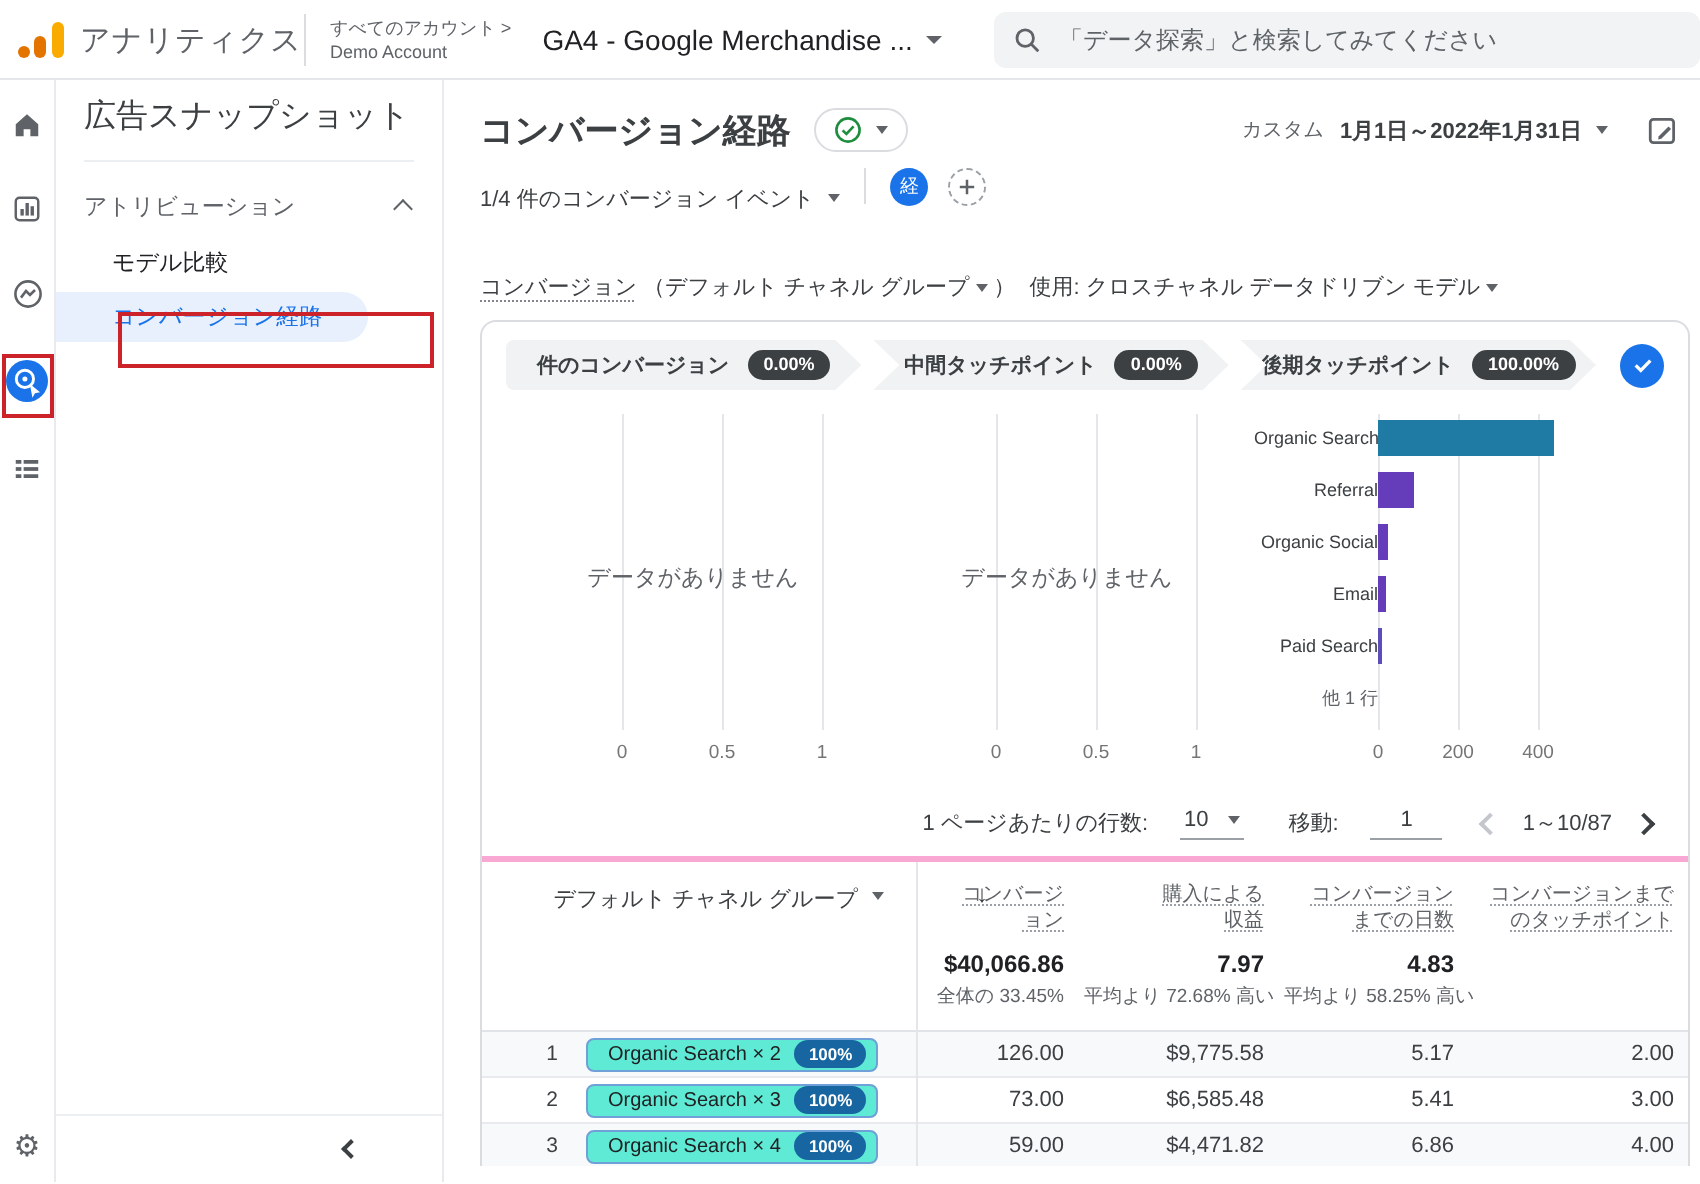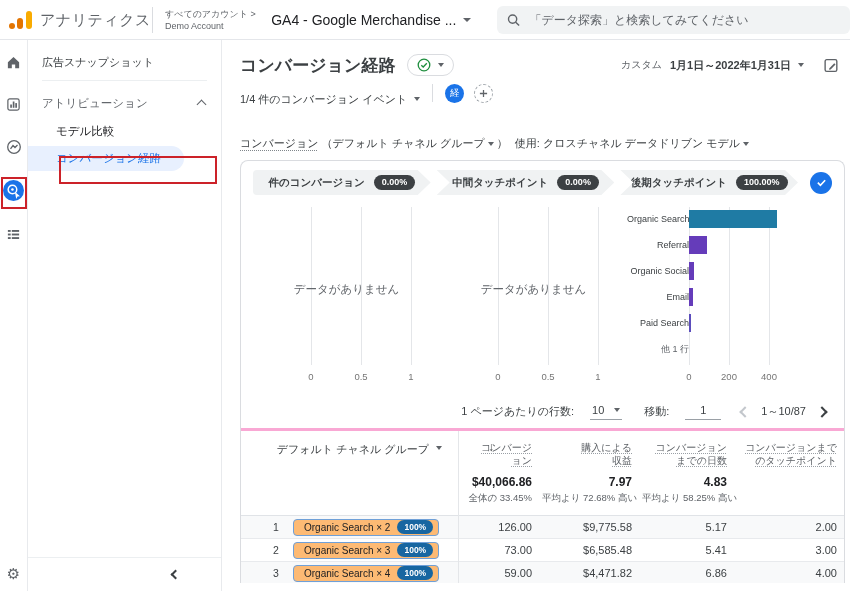--- a/index.html
+++ b/index.html
@@ -29,21 +29,21 @@
   
   .shell { display:flex; height:551px; }
 
   .rail { width:28px; flex:none; border-right:1px solid #e8eaed; display:flex; flex-direction:column; align-items:center; padding-top:14px; gap:25px; position:relative; }
   .rail-icon { width:17px; height:17px; display:flex; align-items:center; justify-content:center; }
   .rail-icon svg { display:block; }
   .ads-wrap { position:relative; width:21px; height:21px; }
   .gear { position:absolute; bottom:10px; left:0; right:0; text-align:center; font-size:15px; color:#5f6368; line-height:1; }
 
   .sidebar { width:194px; flex:none; border-right:1px solid #e8eaed; position:relative; padding-top:8px; }
-  .snap { height:28px; display:flex; align-items:center; padding-left:14px; font-size:11px; color:#3c4043; }
+  .snap { height:28px; display:flex; align-items:flex-start; padding-left:14px; font-size:16px; color:#3c4043; }
   .snap-divider { height:1px; background:#eceff1; margin:4px 14px 8px 14px; }
   .side-section { height:28px; display:flex; align-items:center; justify-content:space-between; padding:0 16px 0 14px; font-size:11.5px; color:#5f6368; }
   .side-item { height:25px; display:flex; align-items:center; padding-left:28px; font-size:11.5px; color:#202124; margin-top:2px; }
   .side-item.selected { background:#e8f0fe; color:#1a73e8; border-radius:0 16px 16px 0; width:156px; }
   .sidebar-footer { position:absolute; bottom:0; left:0; width:100%; height:34px; border-top:1px solid #eceff1; display:flex; align-items:center; justify-content:flex-end; padding-right:42px; }
   .chev { display:inline-block; width:7px; height:7px; border-left:2px solid #3c4043; border-bottom:2px solid #3c4043; }
   .chev.left { transform:rotate(45deg); }
   .chev.up { border-color:#5f6368; border-width:1.5px; transform:rotate(135deg); margin-top:3px; }
 
   .red-box { position:absolute; border:2px solid #cc2229; pointer-events:none; z-index:5; }
@@ -120,21 +120,21 @@
   .w58 { max-width:58px; } .w76 { max-width:76px; } .w94 { max-width:94px; }
   .dimh { grid-column:1 / 3; display:flex; justify-content:flex-end; align-items:flex-start; padding-right:16px; gap:7px; font-size:11px; color:#3c4043; padding-top:1px; }
   .totals { padding-top:2px; padding-bottom:10px; border-bottom:1px solid #e0e3e7; }
   .tcell { text-align:right; padding-right:10px; }
   .tval { font-size:12px; font-weight:bold; color:#202124; }
   .tsub { font-size:9.5px; color:#5f6368; margin-top:3px; white-space:nowrap; }
   .trow { height:23px; align-items:center; border-bottom:1px solid #e8eaed; font-size:11px; color:#3c4043; }
   .trow.odd { background:#f8f9fa; }
   .numcell { text-align:center; font-size:10.5px; color:#3c4043; }
   .chipcell { display:flex; align-items:center; padding-left:4px; }
-  .chip { height:17px; display:inline-flex; align-items:center; gap:7px; border:1px solid #6fa0d8; border-radius:4px; padding:0 5px 0 10px; background:#fdba74; font-size:10px; color:#202124; white-space:nowrap; }
+  .chip { height:17px; display:inline-flex; align-items:center; gap:7px; border:1px solid #6fa0d8; border-radius:4px; padding:0 5px 0 10px; background:#5eead4; font-size:10px; color:#202124; white-space:nowrap; }
   .chip-pill { background:#1766a1; color:#fff; font-size:8.5px; font-weight:bold; padding:1.5px 7px; border-radius:8px; line-height:1.2; }
   .mcell { text-align:right; padding-right:10px; }
 </style>
 </head>
 <body>
 
 <div class="app">
 
   <header>
     <div class="logo-area">

